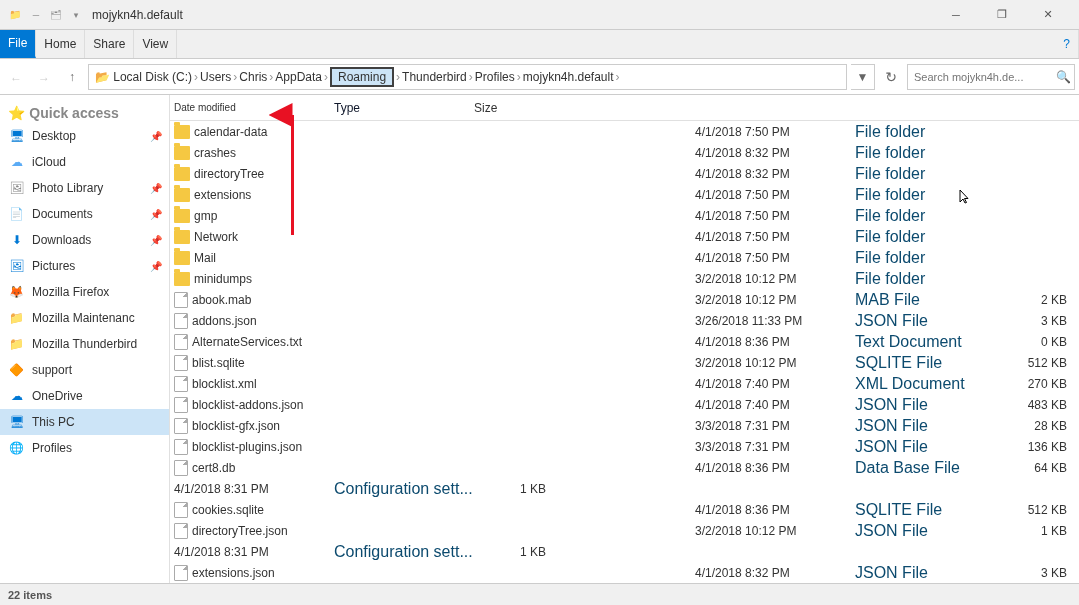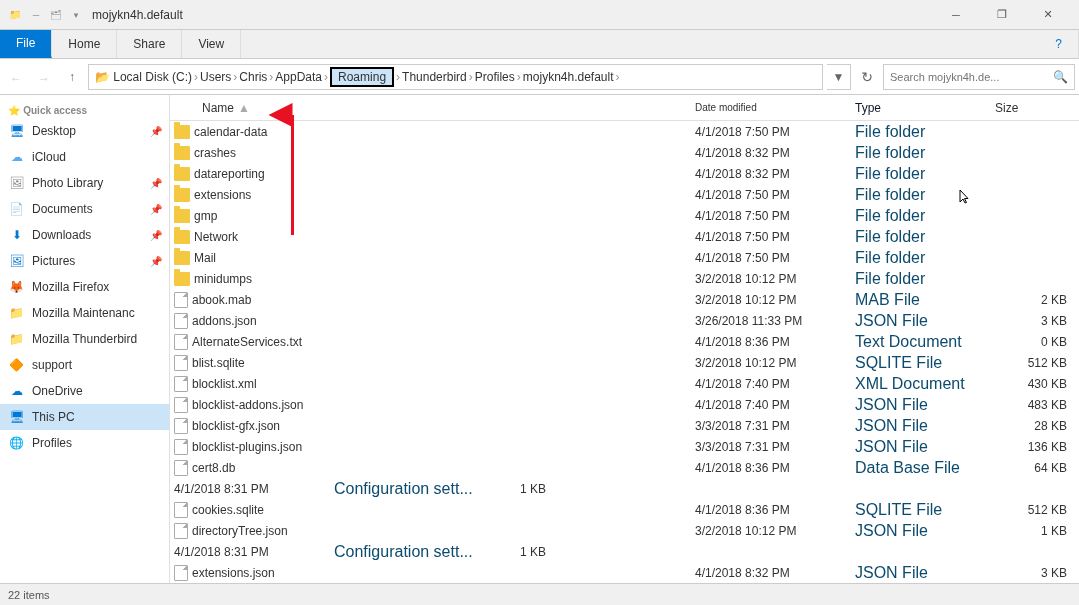--- a/index.html
+++ b/index.html
@@ -9,47 +9,47 @@
     .title-bar { background: #f0f0f0; height: 30px; display: flex; align-items: center; padding: 0 8px; border-bottom: 1px solid #ccc; }
     .title-bar-icons { display: flex; gap: 4px; align-items: center; margin-right: 8px; }
     .title-bar-icon { width: 16px; height: 16px; display: flex; align-items: center; justify-content: center; font-size: 10px; color: #555; }
     .title-bar-title { flex: 1; font-size: 12px; color: #333; }
     .title-bar-controls { display: flex; gap: 0; margin-left: auto; }
     .title-bar-btn { width: 46px; height: 30px; display: flex; align-items: center; justify-content: center; font-size: 11px; color: #555; cursor: pointer; }
 
     
     .ribbon { background: #f0f0f0; border-bottom: 1px solid #ccc; }
     .ribbon-tabs { display: flex; height: 28px; }
-    .ribbon-tab { padding: 0 16px; display: flex; align-items: center; font-size: 12px; color: #333; cursor: pointer; border-right: 1px solid #ddd; }
+    .ribbon-tab { padding: 0 8px; display: flex; align-items: center; font-size: 12px; color: #333; cursor: pointer; border-right: 1px solid #ddd; }
     .ribbon-tab.active { background: #fff; color: #0078d4; border-bottom: 2px solid #0078d4; }
 
     
     .address-bar { background: #fff; border-bottom: 1px solid #ccc; height: 36px; display: flex; align-items: center; padding: 0 4px; gap: 4px; }
     .nav-btn { width: 24px; height: 24px; display: flex; align-items: center; justify-content: center; color: #666; font-size: 12px; cursor: pointer; border-radius: 2px; }
     .nav-btn.disabled { color: #ccc; cursor: default; }
     .breadcrumb-bar { flex: 1; height: 26px; border: 1px solid #ccc; display: flex; align-items: center; padding: 0 6px; background: #fff; font-size: 12px; gap: 0; }
     .breadcrumb-item { color: #333; cursor: pointer; white-space: nowrap; }
     .breadcrumb-sep { color: #999; margin: 0 2px; }
-    .search-box { width: 192px; height: 26px; border: 1px solid #ccc; display: flex; align-items: center; padding: 0 6px; background: #fff; }
+    .search-box { width: 168px; height: 26px; border: 1px solid #ccc; display: flex; align-items: center; padding: 0 6px; background: #fff; }
     .search-box input { border: none; outline: none; font-size: 12px; flex: 1; }
     .search-icon-span { color: #999; font-size: 12px; }
     .dropdown-btn { width: 24px; height: 26px; border: 1px solid #ccc; border-left: none; display: flex; align-items: center; justify-content: center; cursor: pointer; color: #666; }
     .refresh-btn { width: 24px; height: 26px; display: flex; align-items: center; justify-content: center; cursor: pointer; color: #666; font-size: 14px; }
 
     
     .main { display: flex; flex: 1; overflow: hidden; }
 
     
     .sidebar { width: 170px; background: #fff; border-right: 1px solid #e0e0e0; overflow-y: auto; padding: 4px 0; flex-shrink: 0; }
     .sidebar-item { display: flex; align-items: center; padding: 3px 6px 3px 8px; cursor: pointer; color: #333; height: 26px; }
     .sidebar-item.active { background: #cce4f7; }
     .sidebar-item .si-icon { width: 18px; height: 18px; margin-right: 6px; display: flex; align-items: center; justify-content: center; flex-shrink: 0; }
     .sidebar-item .si-label { font-size: 12px; white-space: nowrap; overflow: hidden; text-overflow: ellipsis; flex: 1; }
     .sidebar-item .si-pin { color: #aaa; font-size: 10px; margin-left: 2px; }
-    .sidebar-section { padding: 6px 8px 2px 8px; font-size: 10px; color: #888; font-weight: bold; }
+    .sidebar-section { padding: 6px 8px 2px 8px; font-size: 14px; color: #888; font-weight: bold; }
 
     
     .file-area { flex: 1; overflow-y: auto; display: flex; flex-direction: column; }
     .file-header { display: flex; align-items: center; background: #fff; border-bottom: 1px solid #e0e0e0; height: 26px; padding: 0 4px; flex-shrink: 0; position: sticky; top: 0; z-index: 1; }
     .file-header .col-name { flex: 1; font-size: 12px; color: #333; padding-left: 28px; cursor: pointer; display: flex; align-items: center; gap: 4px; }
     .file-header .col-date { width: 160px; font-size: 10px; color: #333; cursor: pointer; }
     .file-header .col-type { width: 140px; font-size: 12px; color: #0f172a; cursor: pointer; }
     .file-header .col-size { width: 80px; font-size: 12px; color: #333; cursor: pointer; text-align: left; padding-right: 8px; }
     .file-row { display: flex; align-items: center; height: 22px; padding: 0 4px; cursor: pointer; }
     .file-row .col-name { flex: 1; display: flex; align-items: center; gap: 4px; font-size: 12px; color: #333; }
@@ -65,24 +65,24 @@
     
     .file-area::-webkit-scrollbar { width: 14px; }
     .file-area::-webkit-scrollbar-track { background: #f5f5f5; }
     .file-area::-webkit-scrollbar-thumb { background: #c0c0c0; border: 3px solid #f5f5f5; border-radius: 4px; }
 
     .sidebar::-webkit-scrollbar { width: 8px; }
     .sidebar::-webkit-scrollbar-track { background: #f5f5f5; }
     .sidebar::-webkit-scrollbar-thumb { background: #c0c0c0; }
 
     
-    .status-bar { height: 22px; background: #f0f0f0; border-top: 1px solid #ccc; display: flex; align-items: center; padding: 0 8px; font-size: 11px; color: #555; }
-
-    
-    .roaming-highlighted { background: #cce4f7; border: 2px solid #000000; padding: 1px 6px; color: #333; }
+    .status-bar { height: 22px; background: #f0f0f0; border-top: 1px solid #ccc; display: flex; align-items: center; padding: 0 8px; font-size: 11px; color: #555; font-weight: bold; }
+
+    
+    .roaming-highlighted { background: #cce4f7; border: 2px solid #404040; padding: 1px 6px; color: #333; }
   </style>
 </head>
 <body>
 
 <div class="title-bar">
   <div class="title-bar-icons">
     <div class="title-bar-icon">📁</div>
     <div class="title-bar-icon" style="font-size:9px; color:#888;">─</div>
     <div class="title-bar-icon" style="font-size:9px; color:#888;">🗂</div>
     <div class="title-bar-icon" style="font-size:9px; color:#888;">▾</div>
@@ -210,24 +210,20 @@
           <polygon points="0,8 4,0 8,8" fill="#e81123"></polygon>
         </marker>
       </defs>
 
       <line x1="118" y1="140" x2="118" y2="20" stroke="#e81123" stroke-width="3" marker-end="url(#arrowhead-up)"></line>
     </svg>
 
     <div class="file-area">
 
       <div class="file-header">
-        <div class="col-name">
-          <span>Name</span>
-          <span style="color:#aaa;">▲</span>
-        </div>
         <div class="col-date">Date modified</div>
         <div class="col-type">Type</div>
         <div class="col-size">Size</div>
       </div>
 
       <div class="file-row">
         <div class="col-name">
           <div class="folder-icon"></div>
           <span>calendar-data</span>
         </div>
@@ -242,21 +238,21 @@
           <span>crashes</span>
         </div>
         <div class="col-date">4/1/2018 8:32 PM</div>
         <div class="col-type">File folder</div>
         <div class="col-size"></div>
       </div>
 
       <div class="file-row">
         <div class="col-name">
           <div class="folder-icon"></div>
-          <span>datareporting</span>
+          <span>directoryTree</span>
         </div>
         <div class="col-date">4/1/2018 8:32 PM</div>
         <div class="col-type">File folder</div>
         <div class="col-size"></div>
       </div>
 
       <div class="file-row">
         <div class="col-name">
           <div class="folder-icon"></div>
           <span>extensions</span>
@@ -346,21 +342,21 @@
         <div class="col-size">512 KB</div>
       </div>
 
       <div class="file-row">
         <div class="col-name">
           <div class="file-icon"></div>
           <span>blocklist.xml</span>
         </div>
         <div class="col-date">4/1/2018 7:40 PM</div>
         <div class="col-type">XML Document</div>
-        <div class="col-size">430 KB</div>
+        <div class="col-size">270 KB</div>
       </div>
 
       <div class="file-row">
         <div class="col-name">
           <div class="file-icon"></div>
           <span>blocklist-addons.json</span>
         </div>
         <div class="col-date">4/1/2018 7:40 PM</div>
         <div class="col-type">JSON File</div>
         <div class="col-size">483 KB</div>

